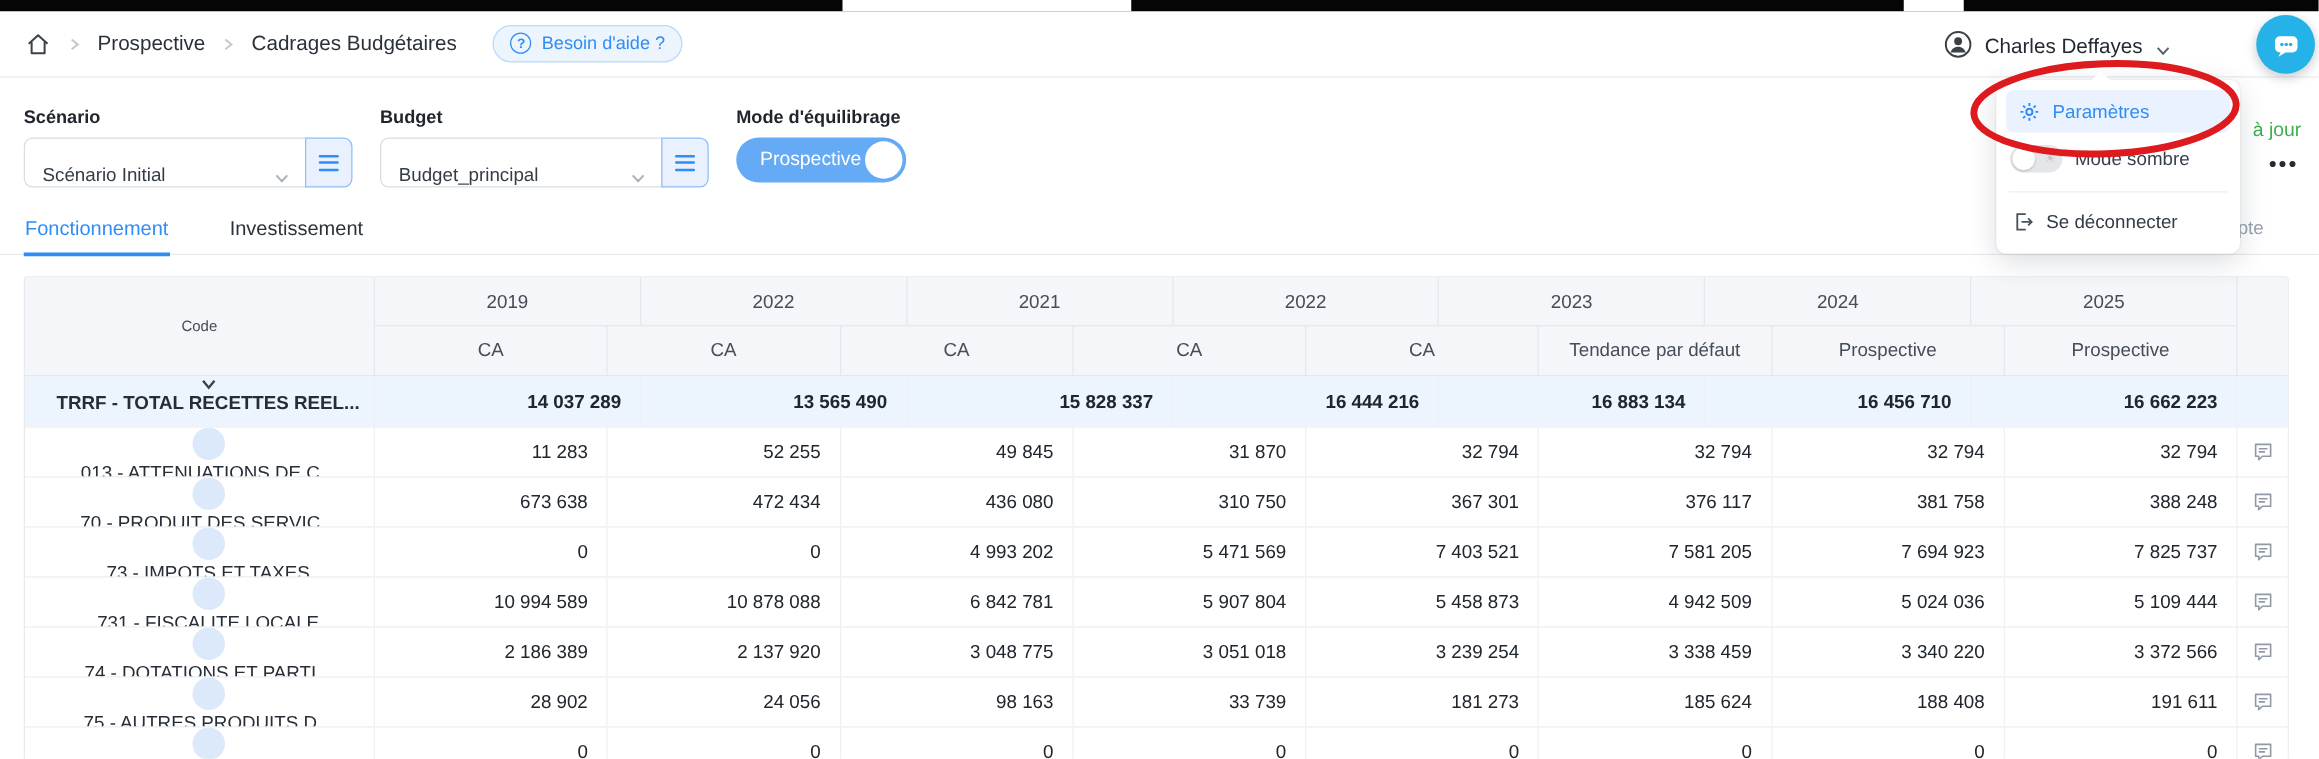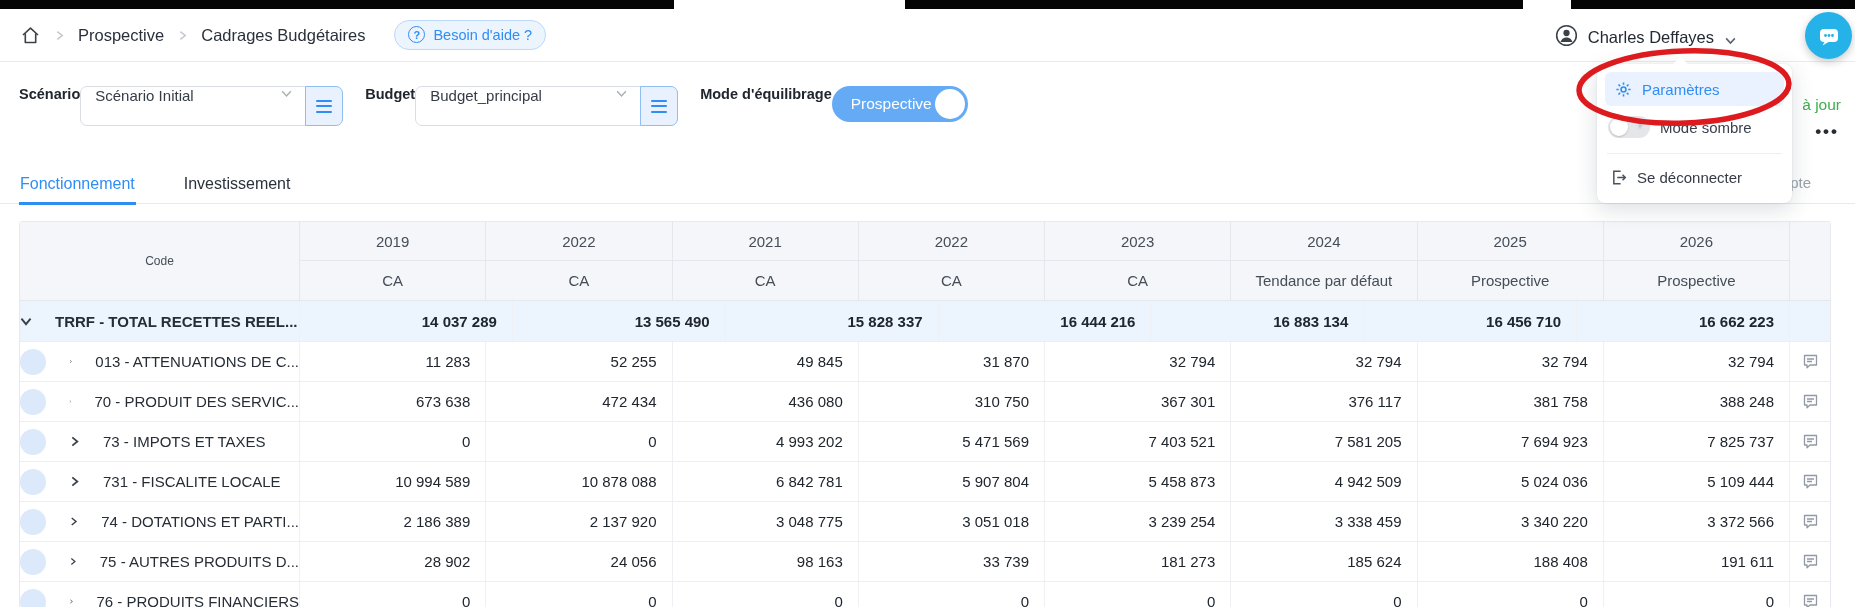--- a/index.html
+++ b/index.html
@@ -31,26 +31,26 @@
   .user-chip { margin-left:auto; margin-right:98px; display:flex; align-items:flex-end; gap:10px;
     font-size:16.5px; color:#242a33; }
   .chat-fab {
     position:absolute; top:12px; right:3px; width:47px; height:47px; border-radius:50%;
     background:#25b2e8; display:flex; align-items:center; justify-content:center;
     box-shadow:0 3px 9px rgba(0,0,0,.22);
   }
 
   
   .filters { position:absolute; top:86px; left:19px; display:flex; gap:22px; }
-  .fgroup { display:flex; }
+  .fgroup { display:flex; flex-direction:column; }
   .flabel { font-size:14.5px; font-weight:700; color:#20262e; margin-bottom:8px; }
   .fcontrol { display:flex; }
   .select {
     width:226px; height:40px; border:1px solid #d9dde3; border-radius:7px 0 0 7px;
-    display:flex; align-items:flex-start; justify-content:space-between;
+    display:flex; align-items:flex-end; justify-content:space-between;
     padding:0 12px 0 14px; font-size:15px; color:#343c46; background:#fff;
   }
   .list-btn {
     width:38px; height:40px; margin-left:-1px; border:1px solid #8fbef5; background:#e8f1fd;
     border-radius:0 7px 7px 0; display:flex; flex-direction:column; gap:3.5px;
     align-items:center; justify-content:center;
   }
   .list-btn i { display:block; width:16px; height:2px; background:#2f8df4; border-radius:2px; }
   .toggle-big {
     width:136px; height:36px; border-radius:18px; background:#64aaf5; position:relative;
@@ -74,23 +74,23 @@
   .ygrid { flex:1; display:flex; flex-direction:column; }
   .yrow, .srow { display:flex; height:39px; }
   .yrow > div, .srow > div { flex:1; display:flex; align-items:center; justify-content:center;
     font-size:15px; color:#454d58; border-right:1px solid #e4e7ec; }
   .yrow { border-bottom:1px solid #e4e7ec; }
   .comment-th { width:40px; }
   .tbody { border-top:1px solid #e4e7ec; }
   .t-row { display:flex; height:40px; background:#fff; }
   .t-row + .t-row { border-top:1px solid #ecEEf2; }
   .t-row.total { background:#ecf4fd; }
-  .lbl-cell { width:280px; display:flex; align-items:center; gap:23px;
+  .lbl-cell { width:280px; display:flex; align-items:center; padding-left:14px; gap:1px;
     border-right:1px solid #eef0f4; font-size:15px; color:#262d36; font-weight:500;
-    white-space:nowrap; overflow:hidden; }
+    white-space:nowrap; overflow:hidden;flex-direction:column; }
   .t-row.total .lbl-cell { font-weight:700; }
   .dot { width:26px; height:26px; border-radius:50%; background:#dce9fb; flex:0 0 auto; }
   .val-cell { flex:1; display:flex; align-items:center; justify-content:flex-end;
     padding-right:15px; font-size:15px; color:#20262e; font-weight:500;
     border-right:1px solid #eef0f4; }
   .t-row.total .val-cell { font-weight:700; }
   .cmt-cell { width:40px; display:flex; align-items:center; justify-content:center; }
 
   
   .user-menu {
@@ -235,21 +235,20 @@
     <div class="code-th">Code</div>
     <div class="ygrid">
       <div class="yrow">
           <div>2019</div>
           <div>2022</div>
           <div>2021</div>
           <div>2022</div>
           <div>2023</div>
           <div>2024</div>
           <div>2025</div>
-          <div>2026</div>
         </div>
       <div class="srow">
           <div>CA</div>
           <div>CA</div>
           <div>CA</div>
           <div>CA</div>
           <div>CA</div>
           <div>Tendance par défaut</div>
           <div>Prospective</div>
           <div>Prospective</div>

